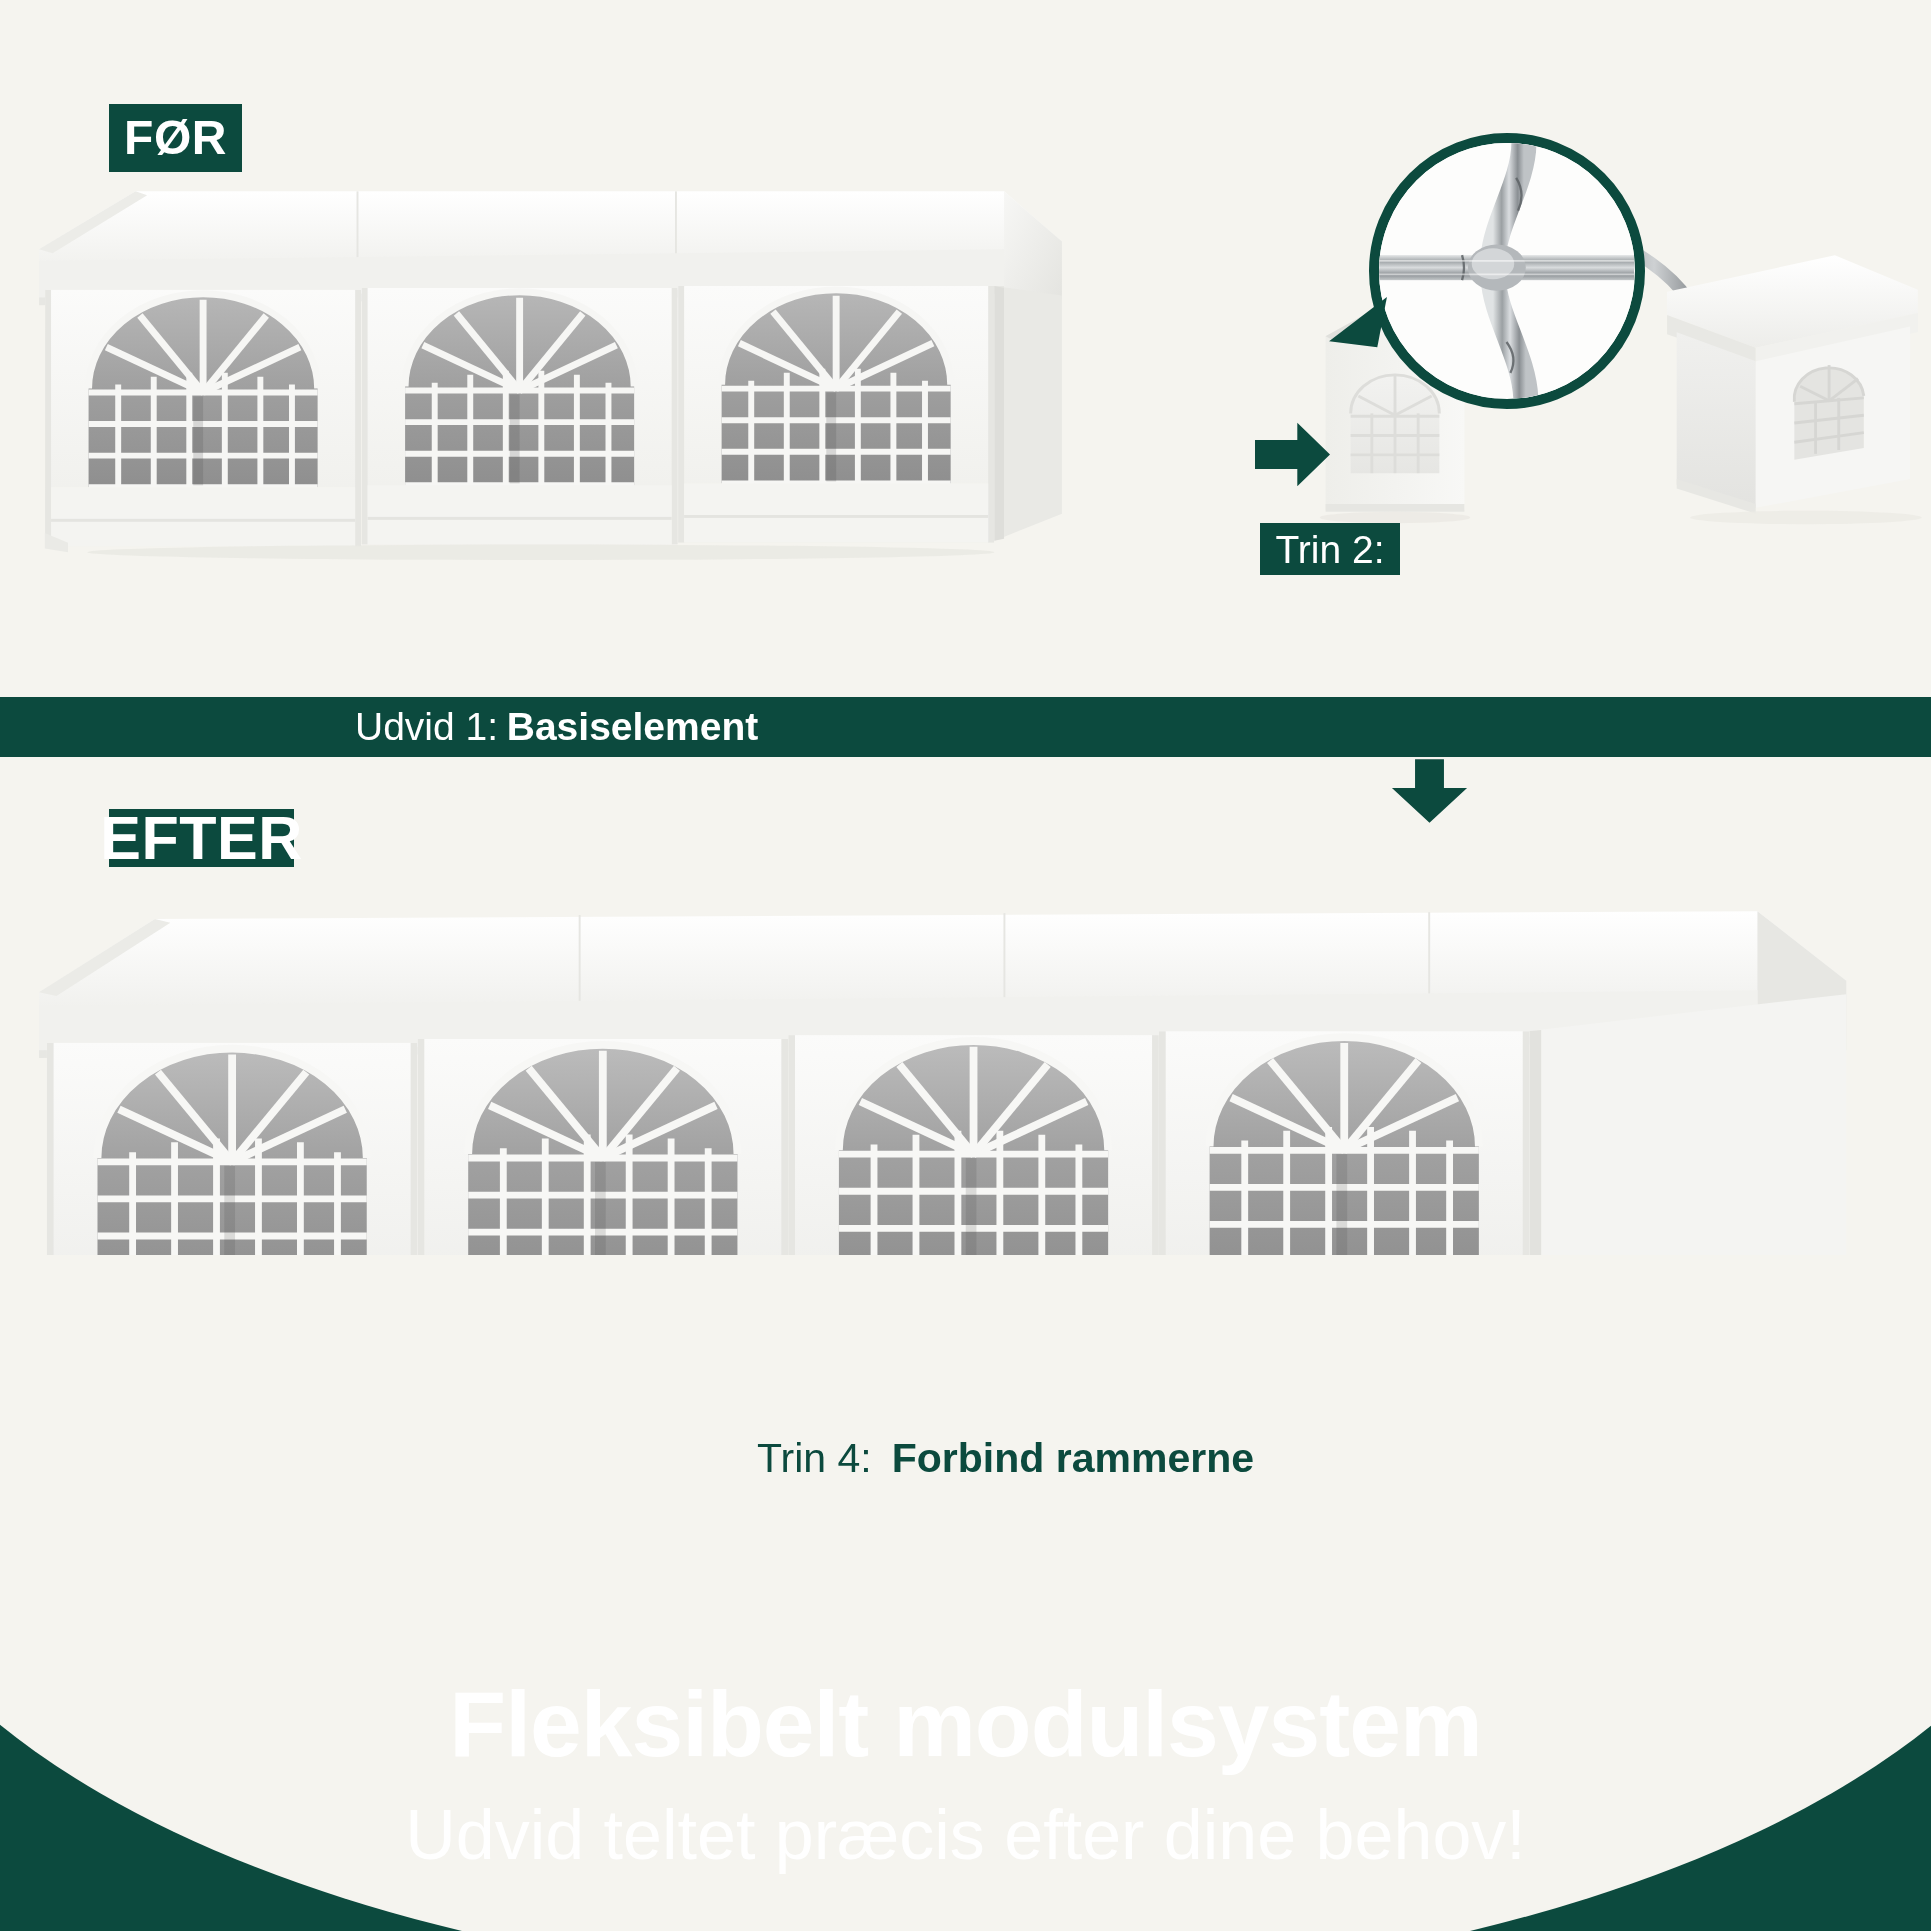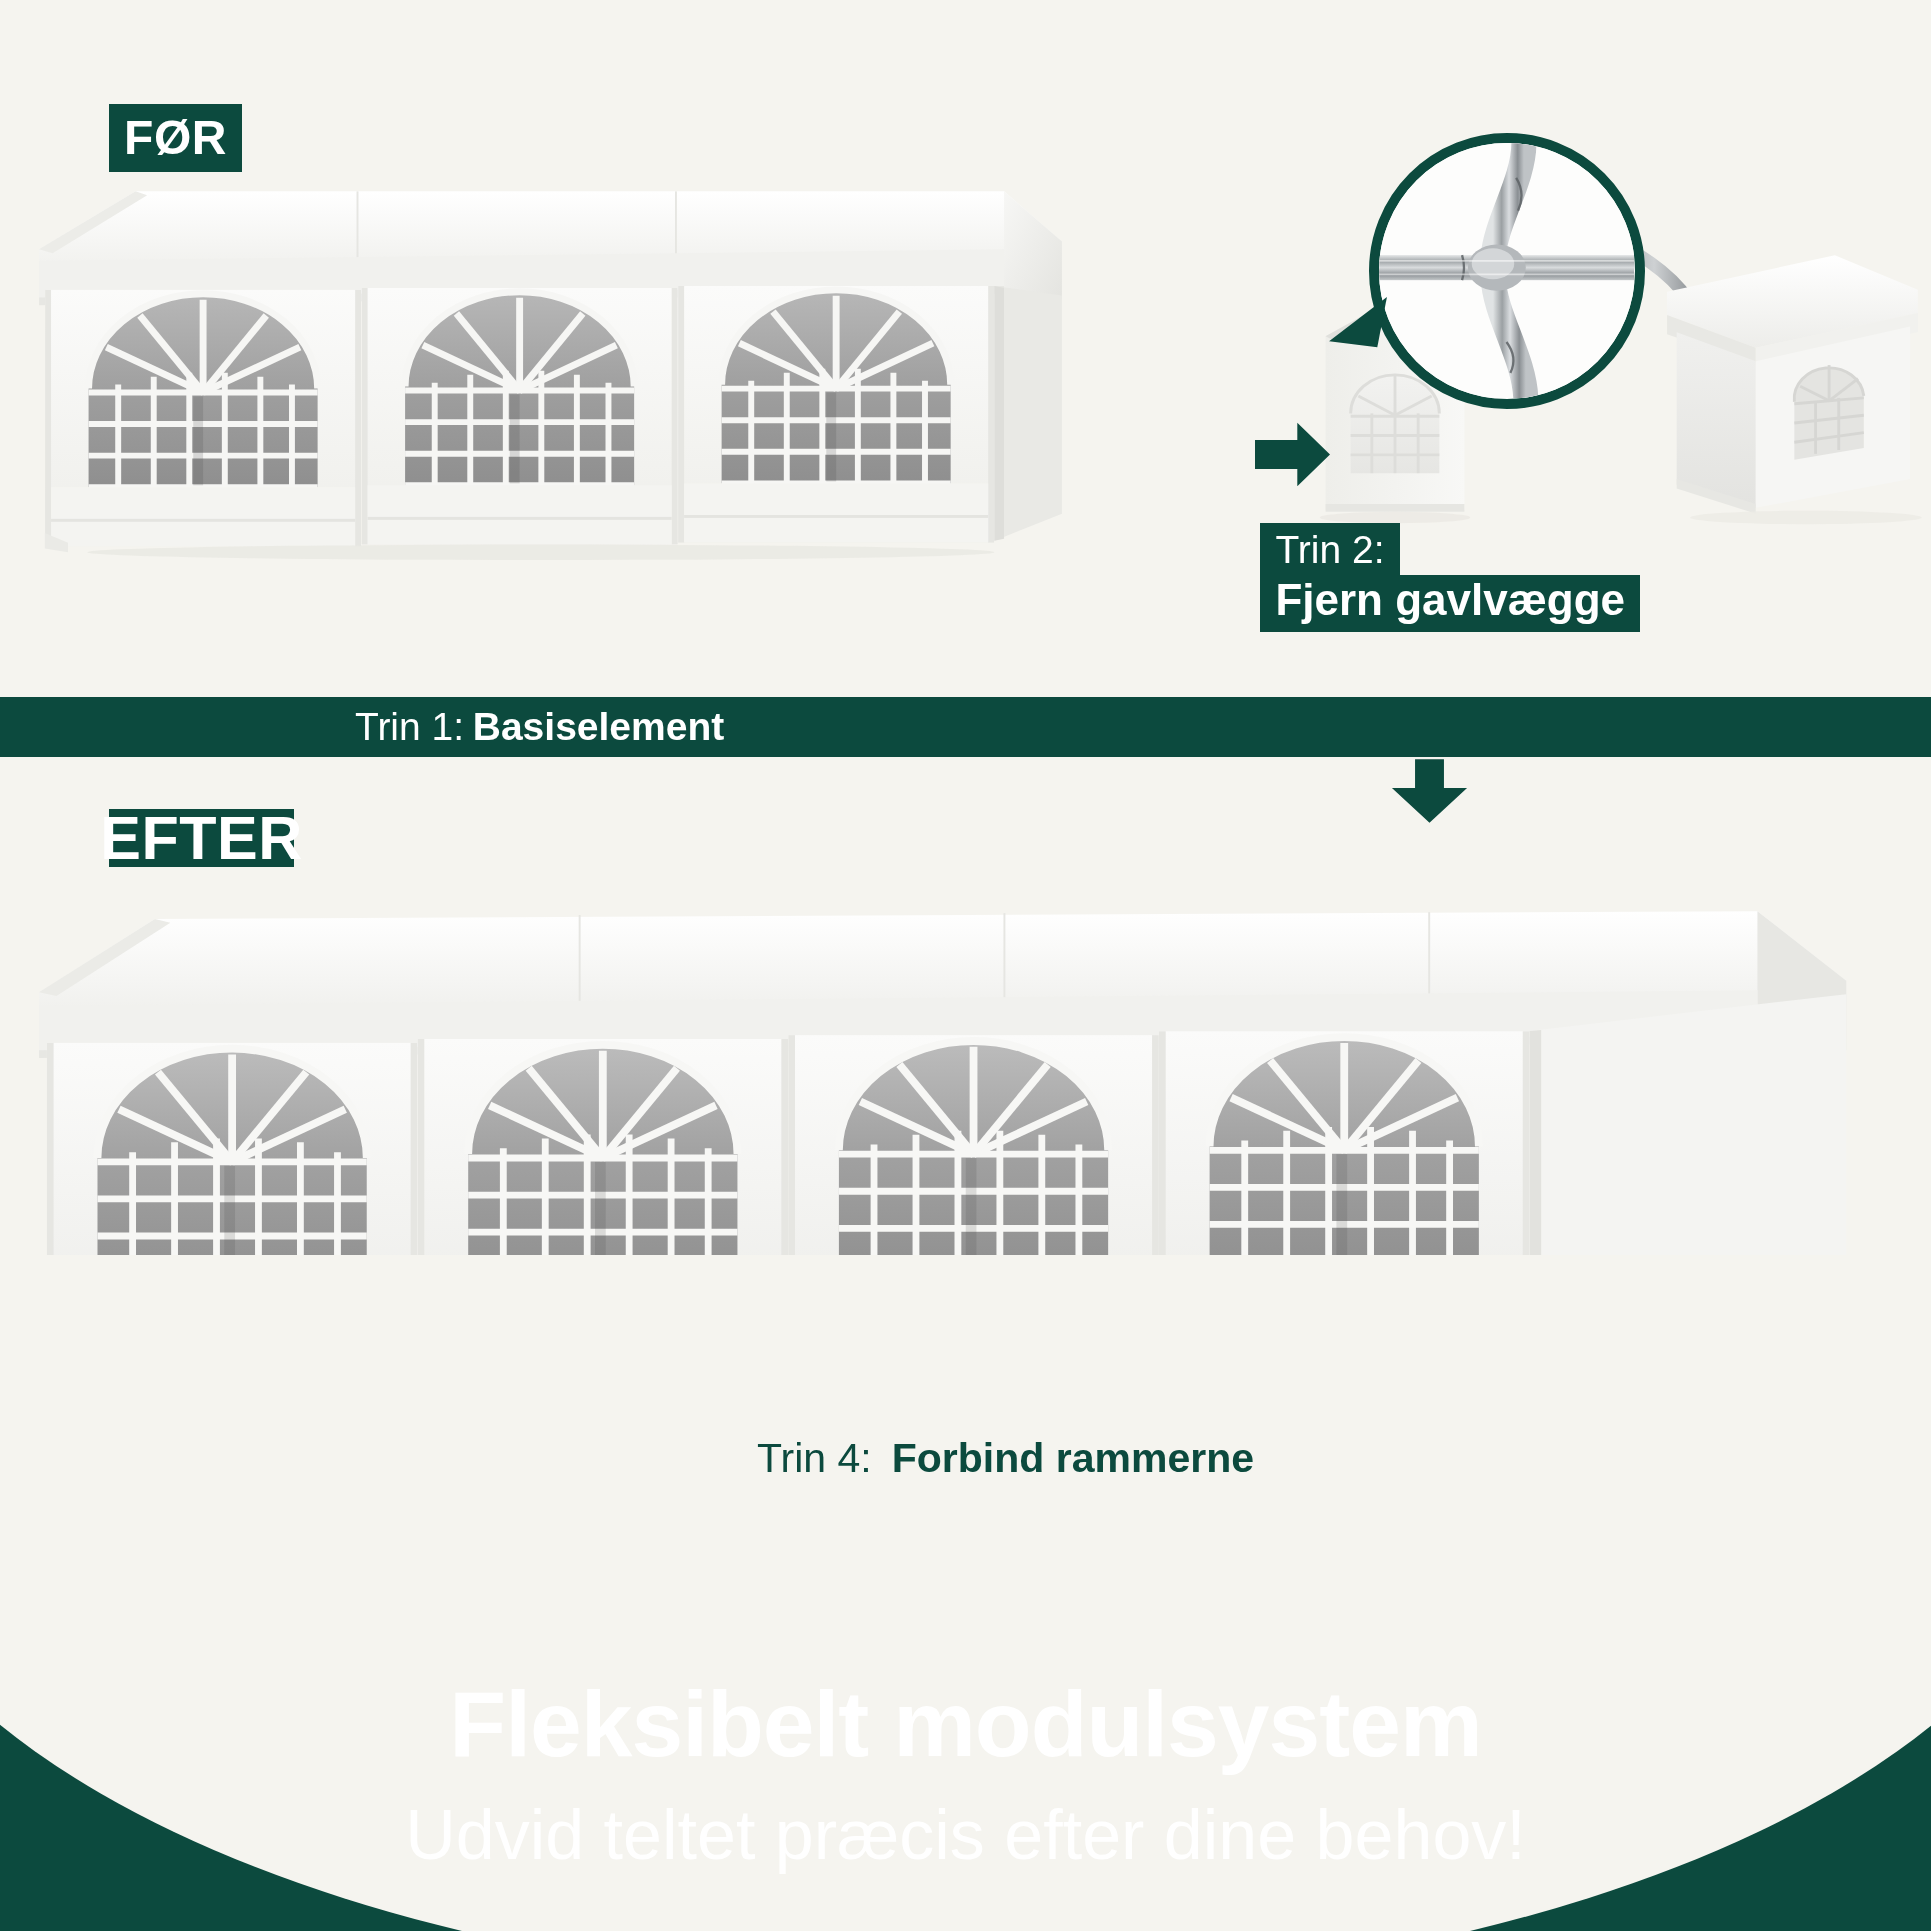--- a/index.html
+++ b/index.html
@@ -330,26 +330,25 @@
       <polygon points="0,24 44,24 44,6 78,39 44,72 44,54 0,54" fill="#0c4a3e"></polygon>
     </svg>
   </div>
 
   <div class="badge" id="badge-for">
     <span>FØR</span>
   </div>
 
   <div id="trin2-box">
     <span id="trin2-line1">Trin 2:</span>
-    <span id="trin2-line2">Fjern gavlvægge</span>
   </div>
 
   <div id="banner-strip">
     <div class="banner-label" id="banner-step1">
-      <span class="lt">Trin 1:</span>
+      <span class="lt">Udvid 1:</span>
       <span class="bd">Basiselement</span>
     </div>
   </div>
 
   <div id="arrow-down">
     <svg width="79" height="64" viewBox="0 0 82 66" xmlns="http://www.w3.org/2000/svg">
       <polygon points="26,0 56,0 56,30 80,30 41,66 2,30 26,30" fill="#0c4a3e"></polygon>
     </svg>
   </div>
 

